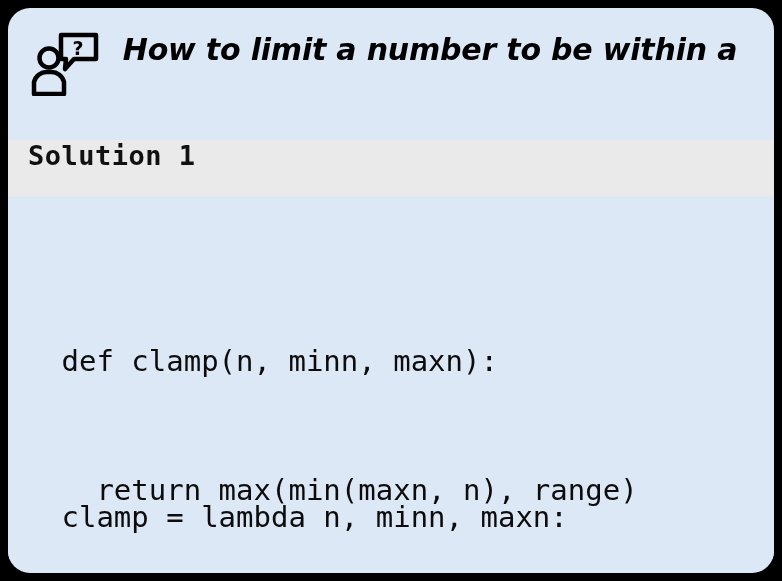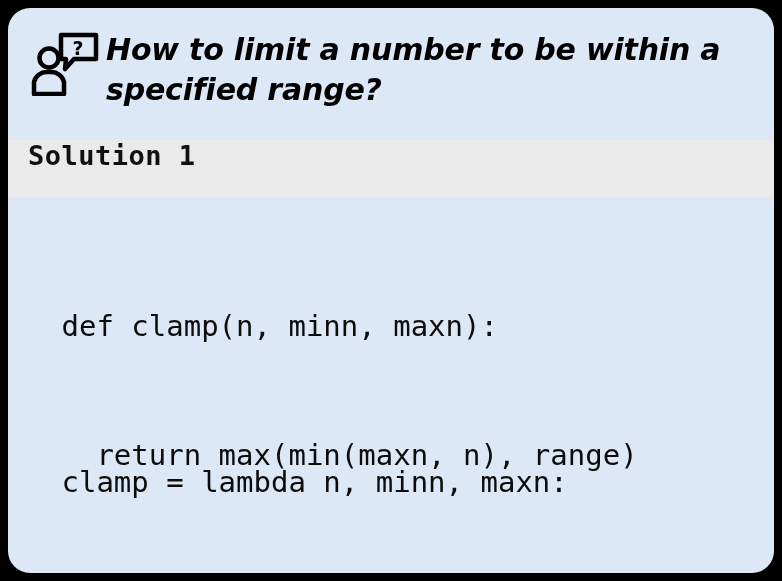--- a/index.html
+++ b/index.html
@@ -48,20 +48,21 @@
     flex: 1 1 auto;
     font-family: "DejaVu Sans", sans-serif;
     font-style: italic;
     font-weight: 600;
     font-size: 30px;
     line-height: 40px;
     color: #000000;
     letter-spacing: -0.2px;
     padding-left: 6px;
     padding-top: 4px;
+    text-align: center;
   }
   .question-text .qline { display: block; white-space: nowrap; }
 
   
   .solution-band {
     background: #ebeaea;
     height: 57px;
     display: flex;
     align-items: flex-start;
     padding-left: 20px;
@@ -79,21 +80,21 @@
   .code-block {
     background: #dde8f7;
     padding: 22px 20px 22px 36px;
     box-sizing: border-box;
     font-family: "DejaVu Sans Mono", monospace;
     font-size: 29px;
     line-height: 43px;
     color: #0c0c0c;
     white-space: pre;
   }
-  #code-1 { height: 148px; }
+  #code-1 { height: 148px; margin-top: 35px; }
   #code-2 { height: 179px; padding-top: 30px; }
   .code-line { display: block; white-space: pre; }
 </style>
 </head>
 <body>
 
 <div id="card">
 
   <div class="question-header">
 
@@ -103,21 +104,20 @@
 
       <path d="M6 62 L6 50 A13 13 0 0 1 19 40 L23 40 A13 13 0 0 1 36 50 L36 62 Z" fill="none" stroke="#000000" stroke-width="4.5" stroke-linejoin="round"></path>
 
       <path d="M33 3 L68 3 L68 27 L46 27 L37 37 L38 27 L33 27 Z" fill="none" stroke="#000000" stroke-width="4.5" stroke-linejoin="round"></path>
 
       <text x="50" y="23" font-family="DejaVu Sans, sans-serif" font-size="19" font-weight="bold" text-anchor="middle" fill="#000000">?</text>
     </svg>
 
     <div class="question-text">
       <span class="qline">How to limit a number to be within a</span>
-      <span class="qline">specified range?</span>
     </div>
   </div>
 
   <div class="solution-band">
     <span class="solution-band-label">Solution 1</span>
   </div>
 
   <div class="code-block" id="code-1">
     <span class="code-line"> def clamp(n, minn, maxn):</span>
     <span class="code-line">   return max(min(maxn, n), range)</span>

